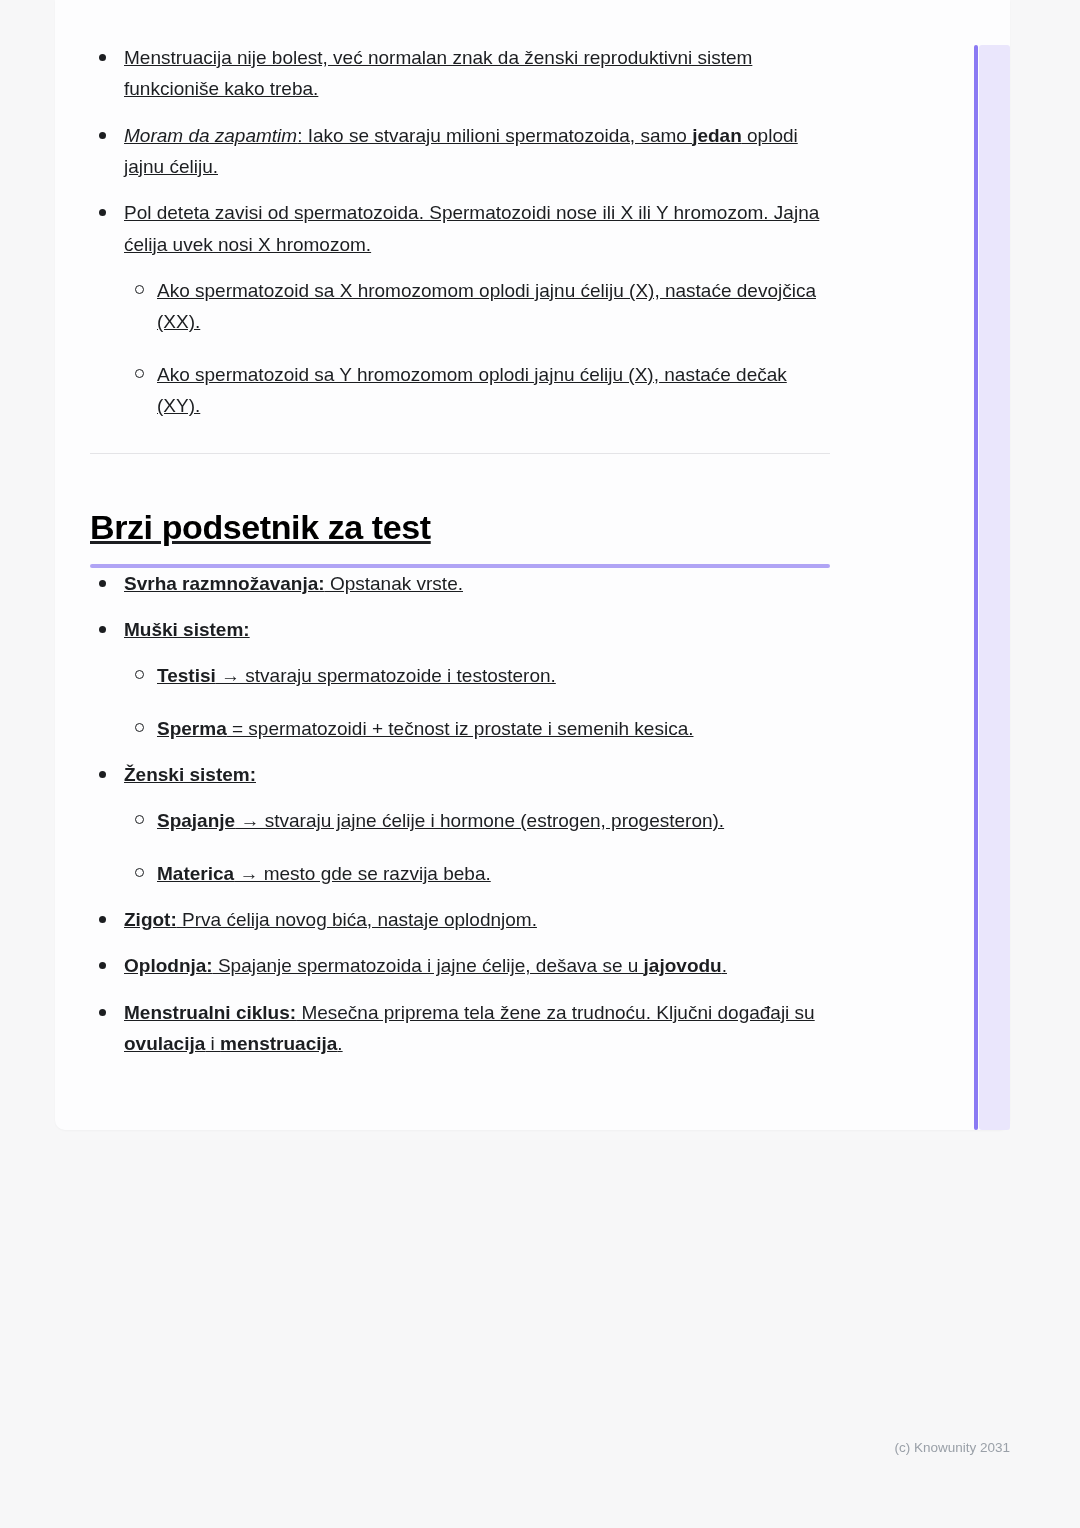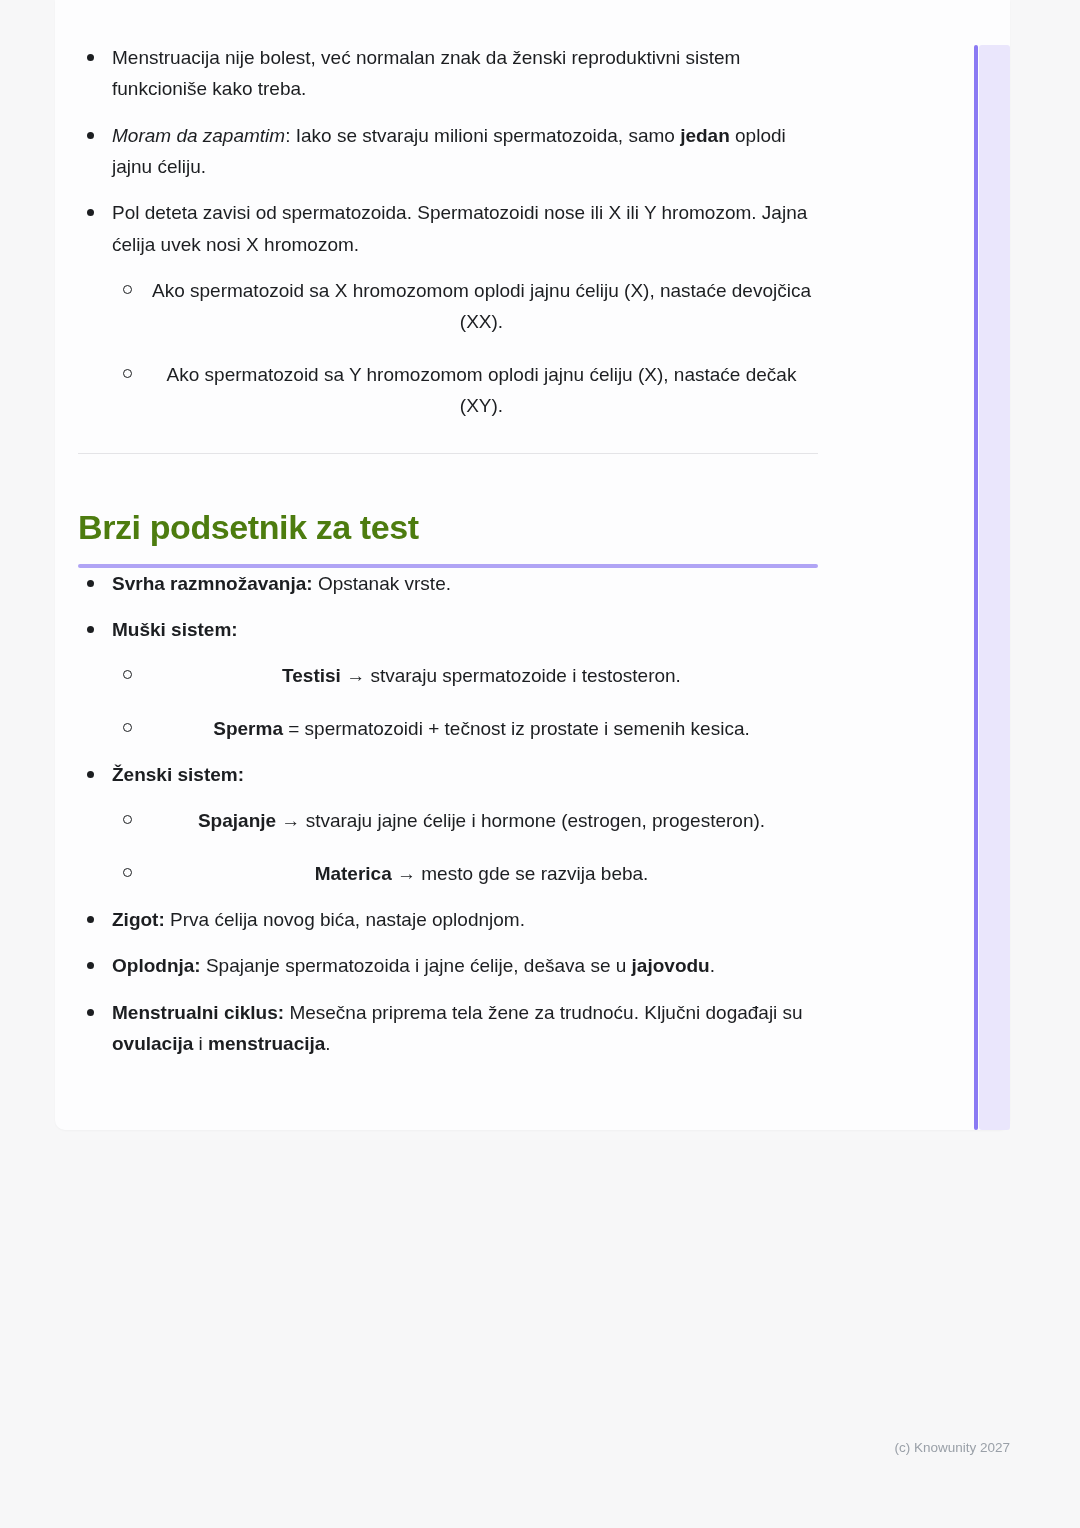--- a/index.html
+++ b/index.html
@@ -17,23 +17,24 @@
     left: 55px;
     top: 0;
     width: 955px;
     height: 1130px;
     background: #fdfdfe;
     border-radius: 0 0 10px 10px;
     box-shadow: 0 1px 2px rgba(0,0,0,0.03);
   }
   .content {
     position: absolute;
-    left: 23px;
+    left: 35px;
     top: 42px;
     width: 740px;
+    text-decoration: underline;
   }
   ul.list {
     margin: 0;
     padding: 0;
     list-style: none;
     font-size: 19px;
     line-height: 1.65;
   }
   .main-list > li {
     position: relative;
@@ -47,21 +48,20 @@
     top: 12px;
     width: 7px;
     height: 7px;
     border-radius: 50%;
     background: #1c1e21;
   }
   ul.sub-list {
     margin: 15px 0 0 0;
     padding: 0;
     list-style: none;
-    text-align: center;
   }
   .sub-list > li {
     position: relative;
     padding-left: 33px;
     margin-bottom: 21px;
   }
   .sub-list > li:last-child { margin-bottom: 6px; }
   .sub-list > li::before {
     content: "";
     position: absolute;
@@ -127,34 +127,34 @@
     <div class="content">
       <ul class="list main-list">
           <li><span>Menstruacija nije bolest, već normalan znak da ženski reproduktivni sistem funkcioniše kako treba.</span></li>
           <li><span class="seg-italic">Moram da zapamtim</span><span>: Iako se stvaraju milioni spermatozoida, samo </span><span class="seg-bold">jedan</span><span> oplodi jajnu ćeliju.</span></li>
           <li><span>Pol deteta zavisi od spermatozoida. Spermatozoidi nose ili X ili Y hromozom. Jajna ćelija uvek nosi X hromozom.</span><ul class="sub-list list">
               <li><span>Ako spermatozoid sa X hromozomom oplodi jajnu ćeliju (X), nastaće devojčica (XX).</span></li>
               <li><span>Ako spermatozoid sa Y hromozomom oplodi jajnu ćeliju (X), nastaće dečak (XY).</span></li>
             </ul></li>
         </ul>
       <hr class="divider">
-      <h1 class="heading" style="color: #4d7c0f;">Brzi podsetnik za test</h1>
+      <h1 class="heading" style="color: #000000;">Brzi podsetnik za test</h1>
       <div class="heading-underline" style="background: rgb(176, 164, 245);"></div>
       <ul class="list main-list summary">
           <li><span class="seg-bold">Svrha razmnožavanja:</span><span> Opstanak vrste.</span></li>
           <li><span class="seg-bold">Muški sistem:</span><ul class="sub-list list">
               <li><span class="seg-bold">Testisi</span><span> → stvaraju spermatozoide i testosteron.</span></li>
               <li><span class="seg-bold">Sperma</span><span> = spermatozoidi + tečnost iz prostate i semenih kesica.</span></li>
             </ul></li>
           <li><span class="seg-bold">Ženski sistem:</span><ul class="sub-list list">
               <li><span class="seg-bold">Spajanje</span><span> → stvaraju jajne ćelije i hormone (estrogen, progesteron).</span></li>
               <li><span class="seg-bold">Materica</span><span> → mesto gde se razvija beba.</span></li>
             </ul></li>
           <li><span class="seg-bold">Zigot:</span><span> Prva ćelija novog bića, nastaje oplodnjom.</span></li>
           <li><span class="seg-bold">Oplodnja:</span><span> Spajanje spermatozoida i jajne ćelije, dešava se u </span><span class="seg-bold">jajovodu</span><span>.</span></li>
           <li><span class="seg-bold">Menstrualni ciklus:</span><span> Mesečna priprema tela žene za trudnoću. Ključni događaji su </span><span class="seg-bold">ovulacija</span><span> i </span><span class="seg-bold">menstruacija</span><span>.</span></li>
         </ul>
     </div>
     <div class="scroll-track" style="background: rgb(234, 230, 252);"></div>
     <div class="scroll-line" style="background: rgb(139, 122, 243);"></div>
   </div>
-  <div class="footer">(c) Knowunity 2027</div>
+  <div class="footer">(c) Knowunity 2031</div>
 </div>
 
 </body></html>

